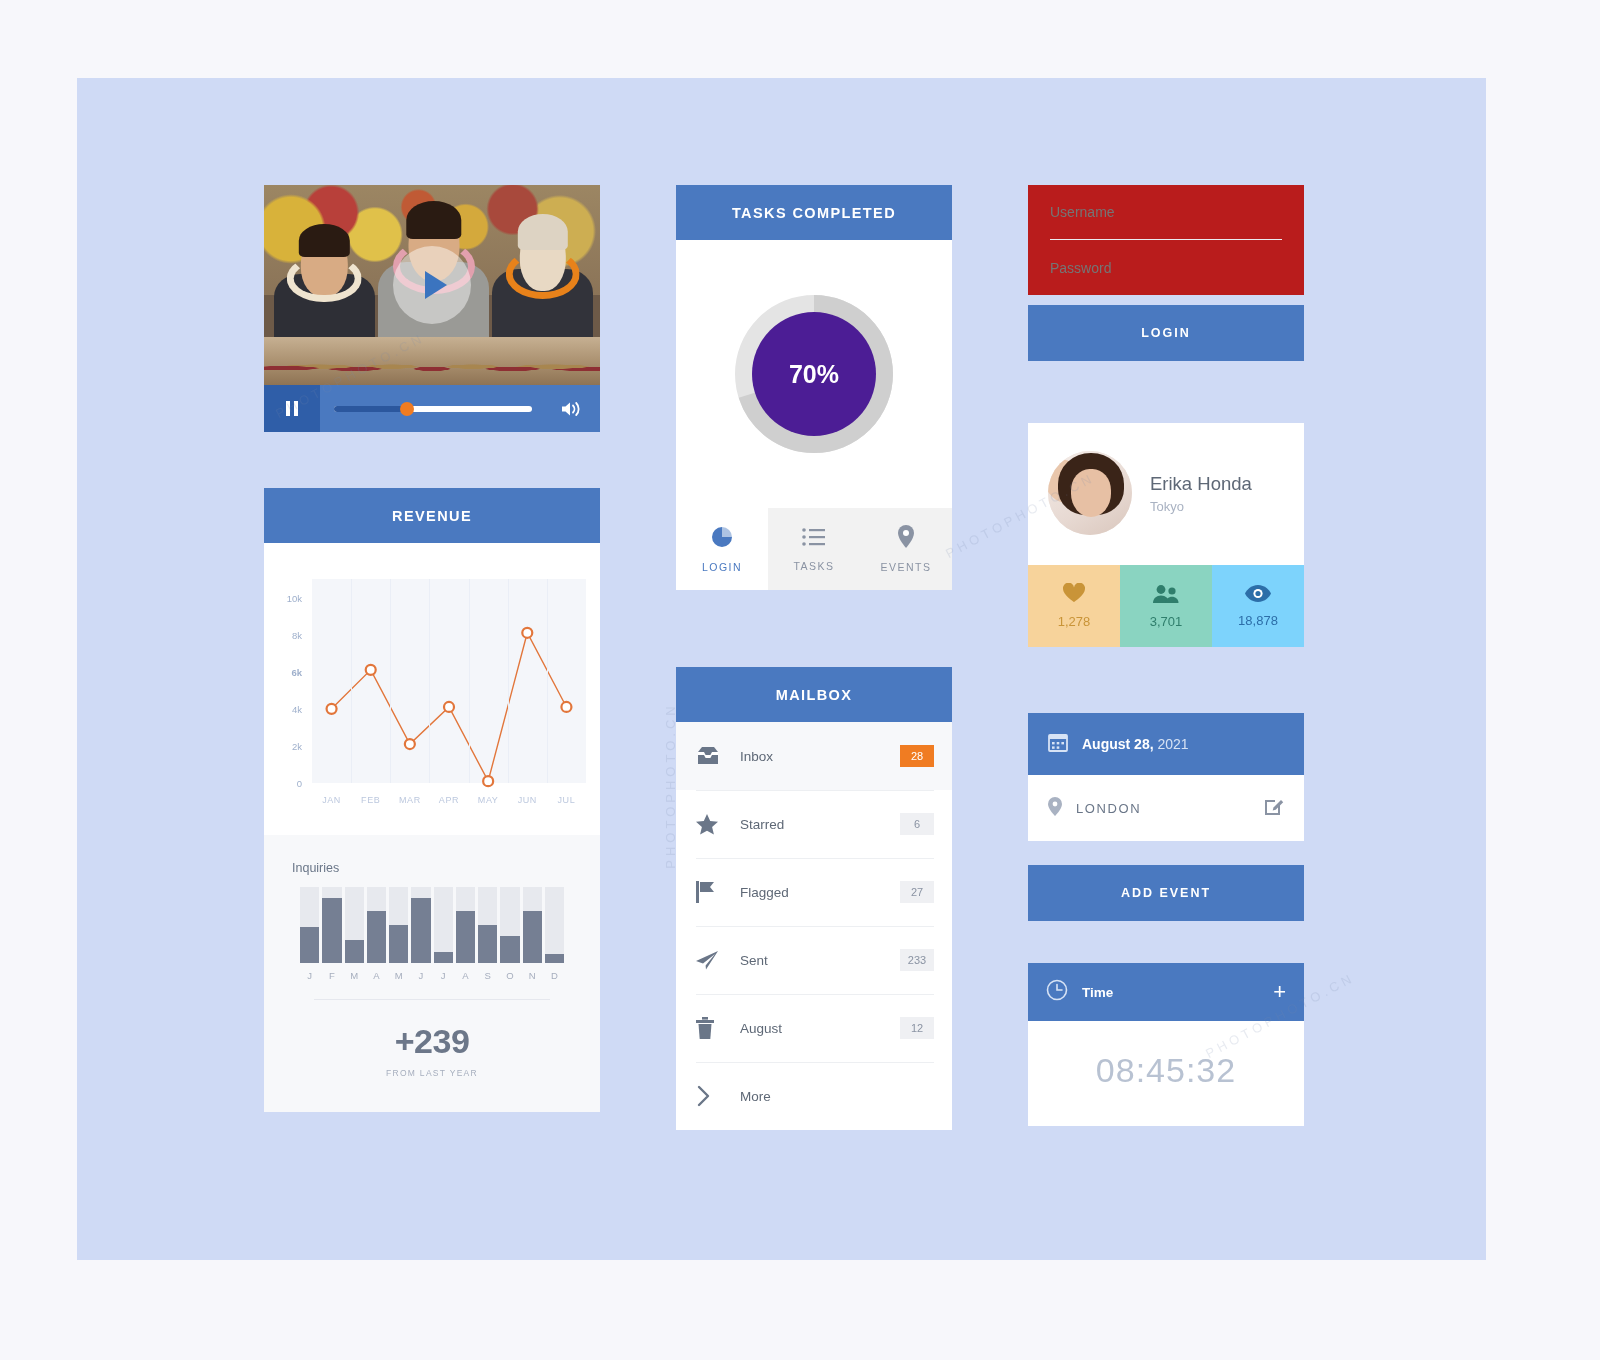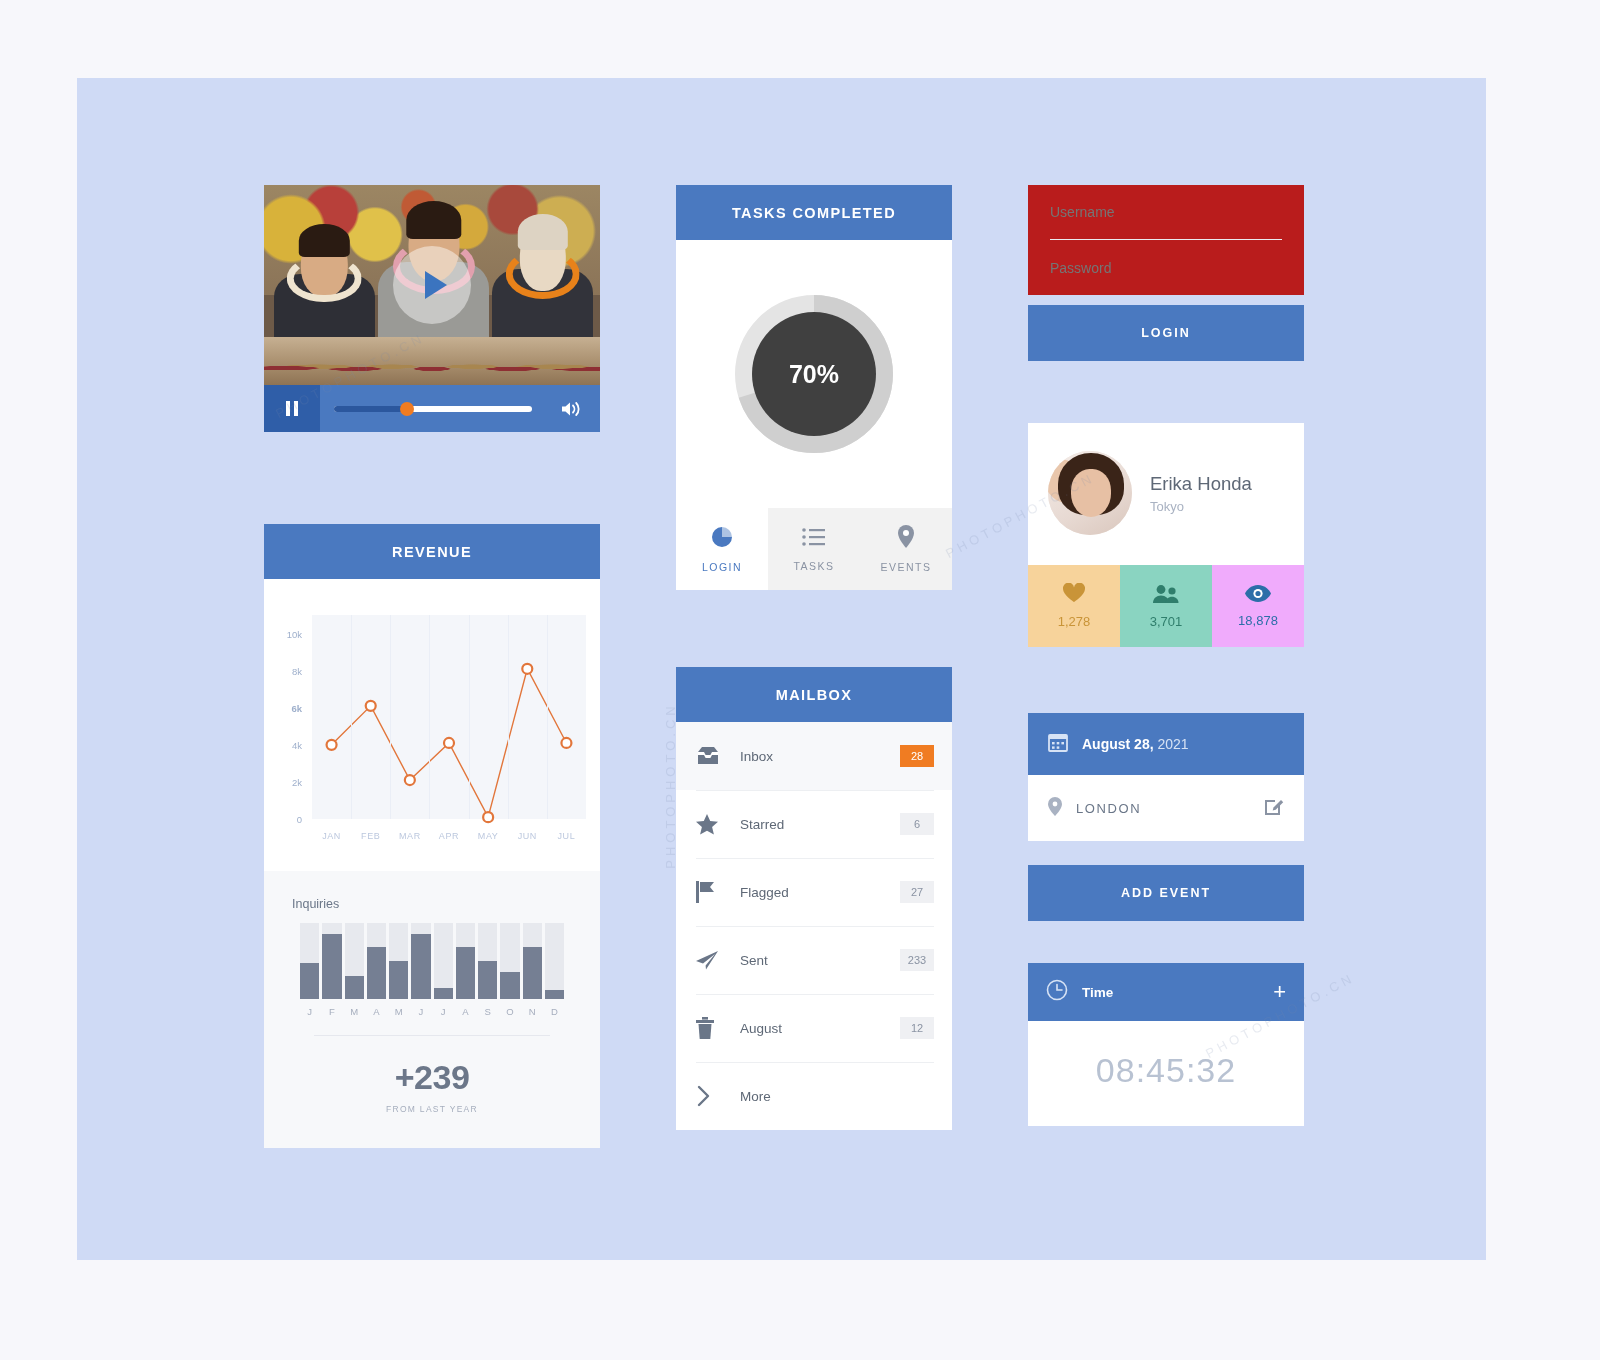--- a/index.html
+++ b/index.html
@@ -144,21 +144,21 @@
   .vc-track { height: 6px; border-radius: 3px; background: #ffffff; position: relative; }
   .vc-fill { position: absolute; left: 0; top: 0; height: 6px; width: 37%; border-radius: 3px; background: #2B579E; }
   .vc-handle {
     position: absolute; left: 37%; top: 50%;
     transform: translate(-50%,-50%);
     width: 14px; height: 14px; border-radius: 50%; background: #F07C22;
   }
   .vc-vol { width: 54px; display: flex; align-items: center; justify-content: center; }
 
   
-  #revenue-card { position: absolute; top: 410px; left: 0; width: 336px; margin-top: 36px; }
+  #revenue-card { position: absolute; top: 410px; left: 0; width: 336px; }
   .rev-chart-area { background: #ffffff; padding: 34px 0 10px; height: 292px; position: relative; }
   .rev-plot {
     position: absolute; left: 48px; top: 36px; right: 14px; bottom: 52px;
     background: #F4F6FA;
   }
   .rev-plot .vgrid { position: absolute; top: 0; bottom: 0; width: 1px; background: #EAEEF6; }
   .rev-ylabels {
     position: absolute; left: 0; top: 36px; bottom: 52px; width: 44px;
   }
   .rev-ylabels span {
@@ -184,21 +184,21 @@
   .inq-big { font-size: 34px; font-weight: bold; color: #6C7789; letter-spacing: -0.5px; }
   .inq-sub { font-size: 8.5px; color: #A6AEBE; letter-spacing: 1.3px; margin-top: 7px; }
 
   
   #tasks-card { position: absolute; top: 107px; left: 0; width: 276px; }
   .gauge-area { height: 268px; display: flex; align-items: center; justify-content: center; background: #fff; }
   .gauge { position: relative; width: 170px; height: 170px; }
   .gauge svg { position: absolute; inset: 0; }
   .gauge-core {
     position: absolute; left: 50%; top: 50%; transform: translate(-50%,-50%);
-    width: 124px; height: 124px; border-radius: 50%; background: #404040;
+    width: 124px; height: 124px; border-radius: 50%; background: #4c1d95;
     display: flex; align-items: center; justify-content: center;
     color: #fff; font-size: 25px; font-weight: bold;
   }
   .tabs { display: flex; height: 82px; }
   .tab {
     flex: 1; display: flex; flex-direction: column; align-items: center;
     justify-content: center; gap: 9px; background: #F2F2F2; cursor: pointer;
   }
   .tab.active { background: #ffffff; }
   .tab-label { font-size: 10.5px; letter-spacing: 1.5px; color: #8A93A3; }
@@ -611,21 +611,21 @@
           </div>
           <div class="stat" style="background: rgb(138, 212, 193);">
             <span><svg width="26" height="19" viewBox="0 0 26 19">
                 <circle cx="8" cy="5.5" r="4.4" fill="#2F7E6C"></circle>
                 <path d="M0 19c0-4.6 3.6-7.5 8-7.5s8 2.9 8 7.5z" fill="#2F7E6C"></path>
                 <circle cx="19" cy="7" r="3.6" fill="#2F7E6C"></circle>
                 <path d="M12.5 19c0-3.8 3-6.2 6.5-6.2s6.5 2.4 6.5 6.2z" fill="#2F7E6C"></path>
               </svg></span>
             <div class="stat-val" style="color: rgb(47, 126, 108);">3,701</div>
           </div>
-          <div class="stat" style="background: #f0abfc;">
+          <div class="stat" style="background: #7dd3fc;">
             <span><svg width="26" height="17" viewBox="0 0 26 17">
                 <path d="M13 0C6 0 1.4 5.4 0 8.5 1.4 11.6 6 17 13 17s11.6-5.4 13-8.5C24.6 5.4 20 0 13 0z" fill="#2C6EA8"></path>
                 <circle cx="13" cy="8.5" r="4.6" fill="#ffffff"></circle>
                 <circle cx="13" cy="8.5" r="2.6" fill="#2C6EA8"></circle>
               </svg></span>
             <div class="stat-val" style="color: rgb(44, 110, 168);">18,878</div>
           </div>
         </div>
     </div>
 

